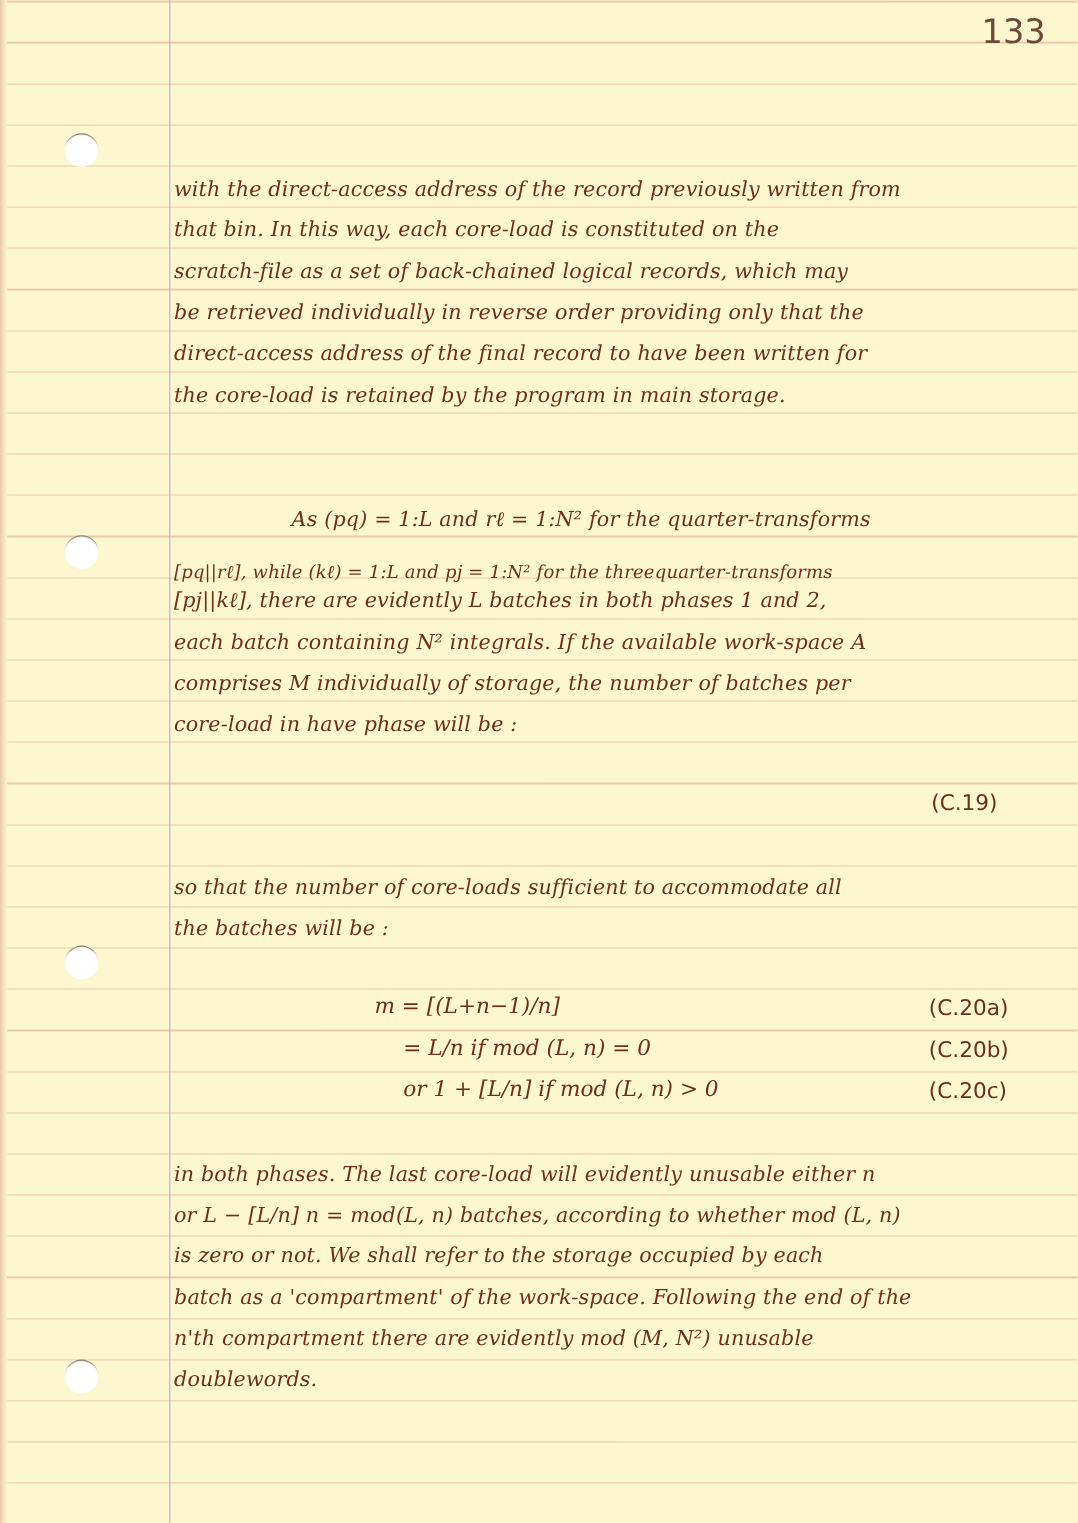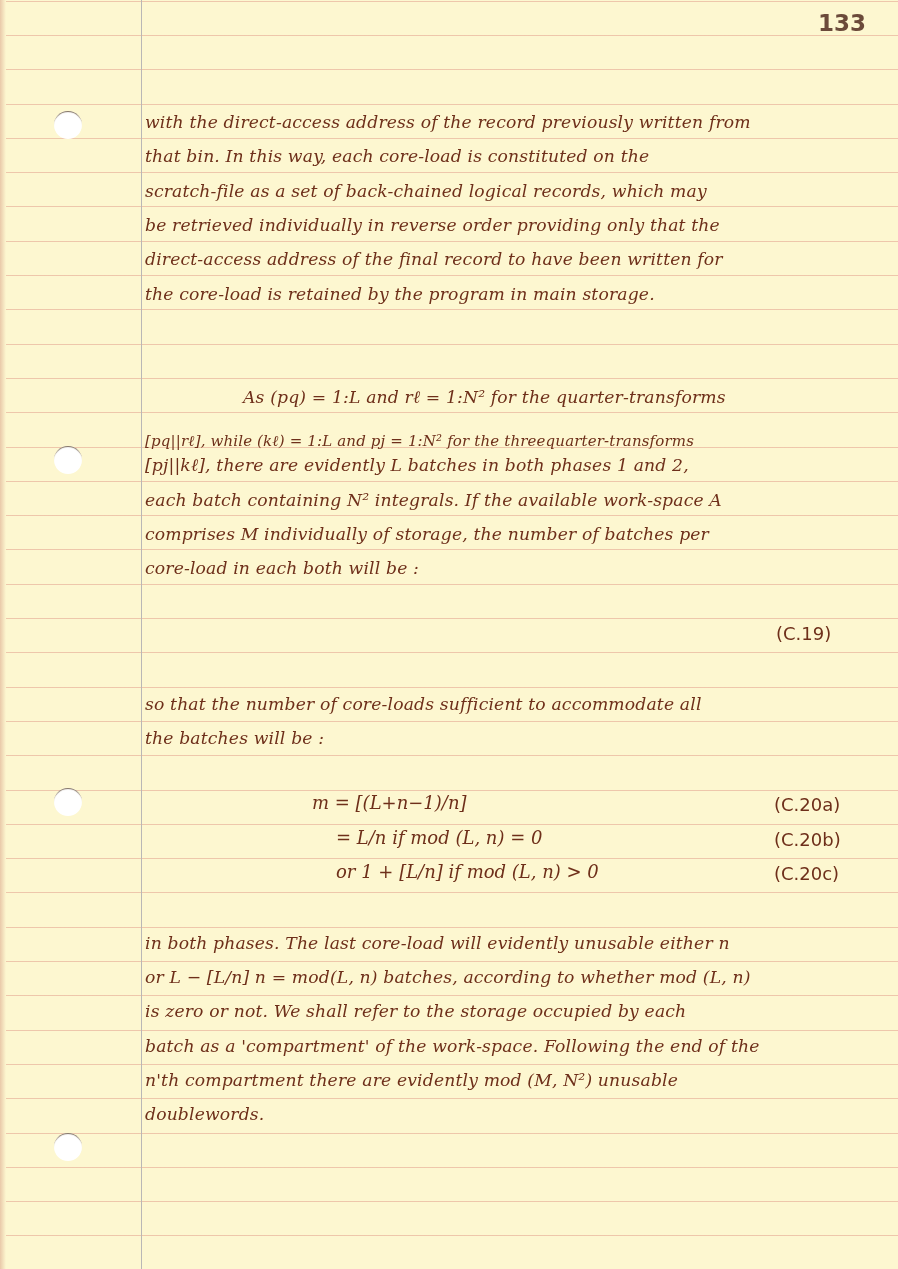--- a/index.html
+++ b/index.html
@@ -26,24 +26,24 @@
     position: absolute; left: 141px; top: 0; width: 1px; height: 100%;
     background: #b9b7b6;
   }
   .hole {
     position: absolute; left: 54px; width: 28px; height: 28px;
     border-radius: 50%; background: #ffffff;
     box-shadow: inset 0 2px 1px -1px #7a6a5a;
   }
   .page-number {
     position: absolute; left: 818px; top: 10px;
-    font-size: 23px; color: #6b4a3a;
-    font-family: "DejaVu Sans", sans-serif; font-weight: 700;
+    font-size: 28px; color: #6b4a3a;
+    font-family: "DejaVu Sans", sans-serif; font-weight: 400;
   }
-  .ink { color: #6e2f1a; }
+  .ink { color: #6e2f1a; margin-top: 36px; }
   .line {
     position: absolute; left: 145px; white-space: nowrap;
     font-size: 17.2px; font-style: italic; letter-spacing: 0.15px;
   }
   .eq {
     position: absolute; white-space: nowrap; font-size: 18px; font-style: italic;
   }
   .eq-label {
     position: absolute; white-space: nowrap; font-size: 18px;
     font-family: "DejaVu Sans", sans-serif;
@@ -76,21 +76,21 @@
   <div class="line ink" style="top:181px">scratch-file as a set of back-chained logical records, which may</div>
   <div class="line ink" style="top:215px">be retrieved individually in reverse order providing only that the</div>
   <div class="line ink" style="top:249px">direct-access address of the final record to have been written for</div>
   <div class="line ink" style="top:284px">the core-load is retained by the program in main storage.</div>
 
   <div class="line ink" style="top:387px; left:243px">As (pq) = 1:L and rℓ = 1:N² for the quarter-transforms</div>
   <div class="line ink" style="top:432px; font-size:15px">[pq||rℓ], while (kℓ) = 1:L and pj = 1:N² for the threequarter-transforms</div>
   <div class="line ink" style="top:455px">[pj||kℓ], there are evidently L batches in both phases 1 and 2,</div>
   <div class="line ink" style="top:490px">each batch containing N² integrals. If the available work-space A</div>
   <div class="line ink" style="top:524px">comprises M individually of storage, the number of batches per</div>
-  <div class="line ink" style="top:558px">core-load in each both will be :</div>
+  <div class="line ink" style="top:558px">core-load in have phase will be :</div>
 
   <div class="eq-label ink" style="left:776px; top:623px">(C.19)</div>
 
   <div class="line ink" style="top:694px">so that the number of core-loads sufficient to accommodate all</div>
   <div class="line ink" style="top:728px">the batches will be :</div>
 
   <div class="eq ink" style="left:312px; top:792px">m =  [(L+n−1)/n]</div>
   <div class="eq-label ink" style="left:774px; top:794px">(C.20a)</div>
   <div class="eq ink" style="left:336px; top:827px">=  L/n   if  mod (L, n) = 0</div>
   <div class="eq-label ink" style="left:774px; top:829px">(C.20b)</div>

